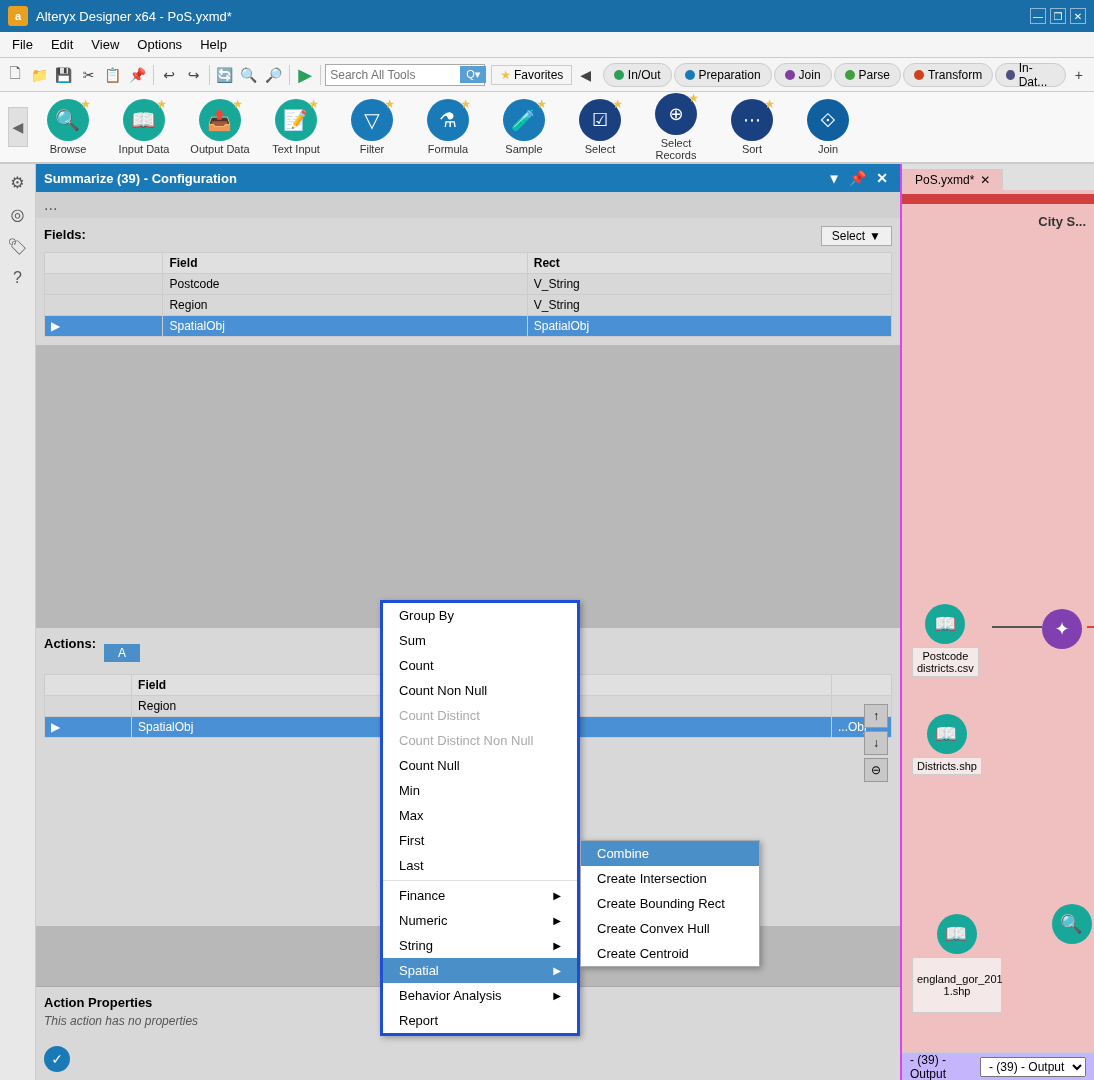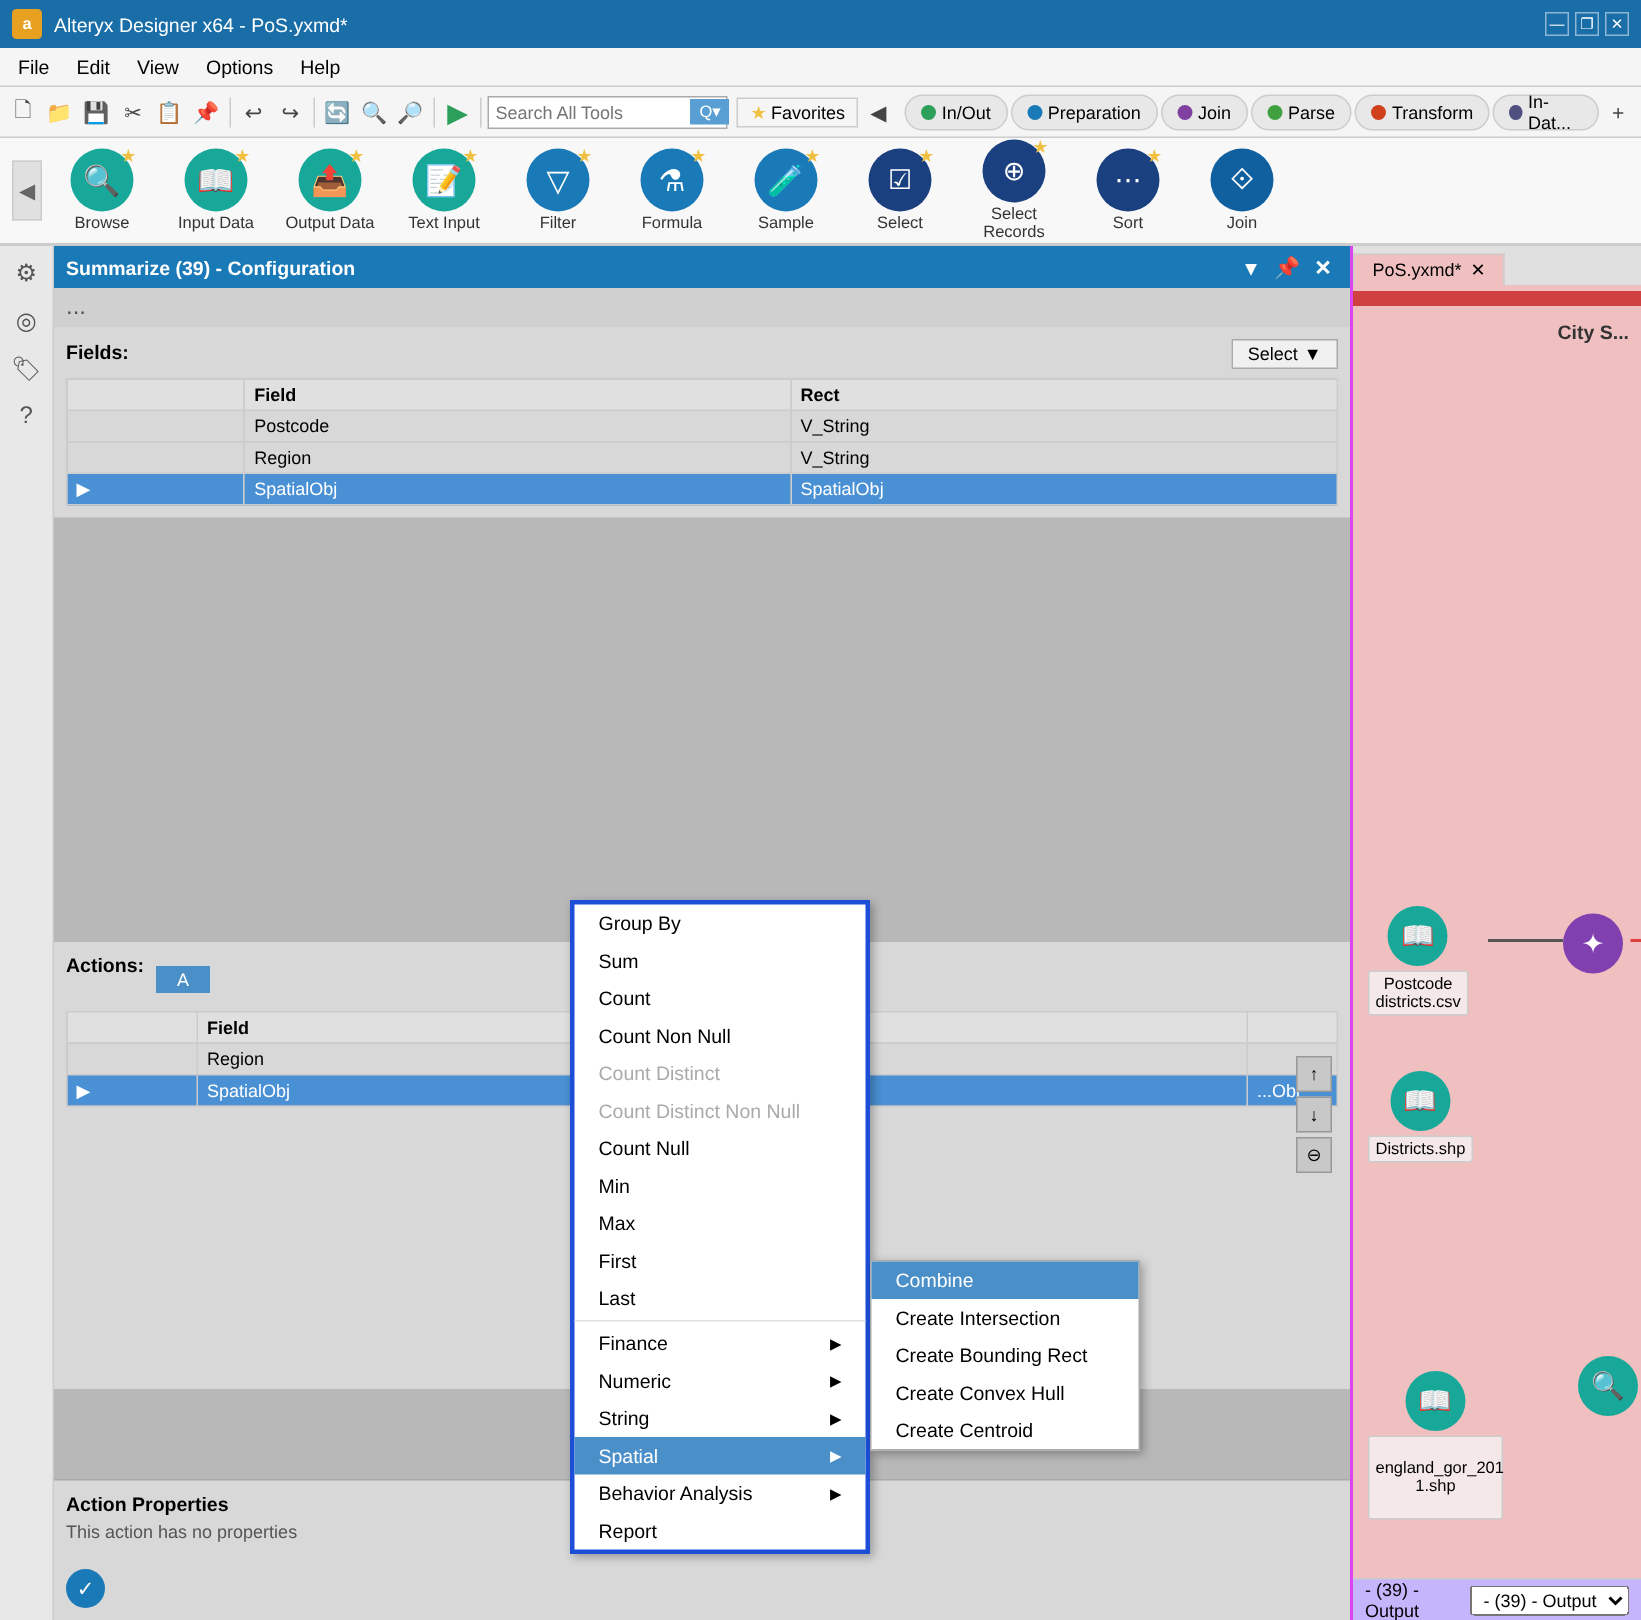--- a/index.html
+++ b/index.html
@@ -366,21 +366,21 @@
       display: flex; align-items: center; gap: 6px; justify-content: space-between;
     }
     .canvas-tab.active { background: #f0c0c0; }
 
     .action-properties {
       padding: 8px;
       background: #d8d8d8;
       border-top: 1px solid #aaa;
     }
     .action-prop-title { font-size: 13px; font-weight: bold; margin-bottom: 4px; }
-    .action-prop-text { font-size: 12px; color: #555; }
+    .action-prop-text { font-size: 12px; color: #555; font-style: italic; }
 
     .bottom-checkmark {
       position: absolute;
       bottom: 8px; left: 8px;
       width: 26px; height: 26px;
       background: #1a7ab8;
       border-radius: 50%;
       display: flex; align-items: center; justify-content: center;
       color: white; font-size: 14px;
       cursor: pointer;

